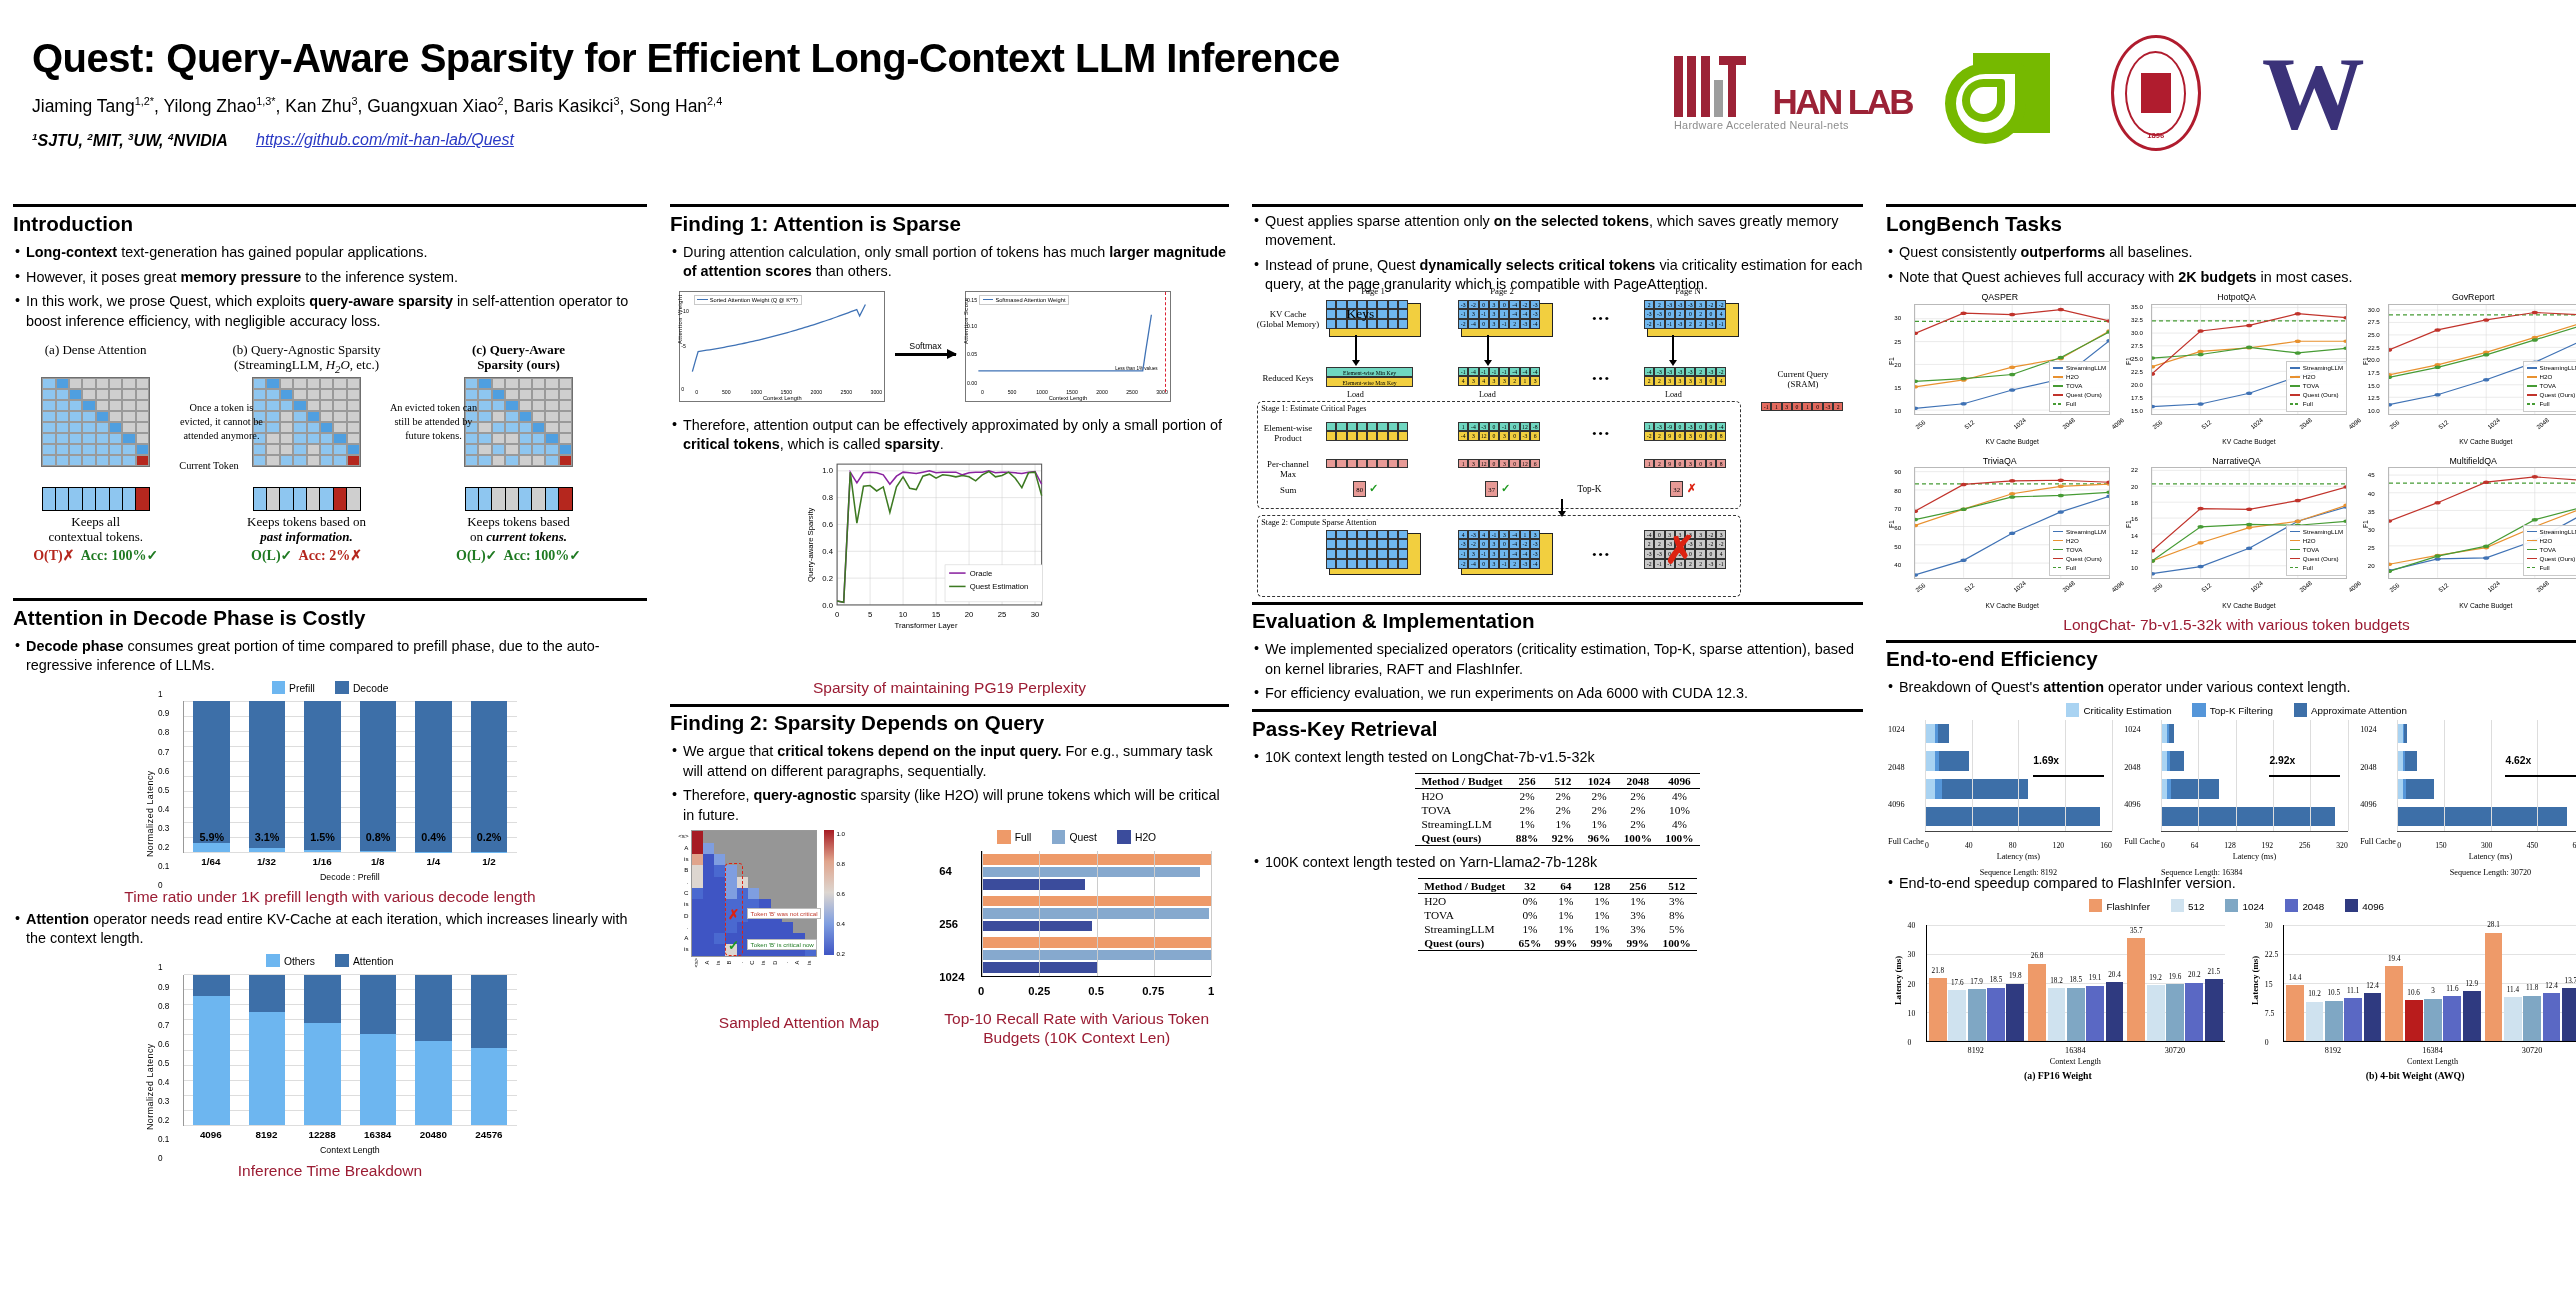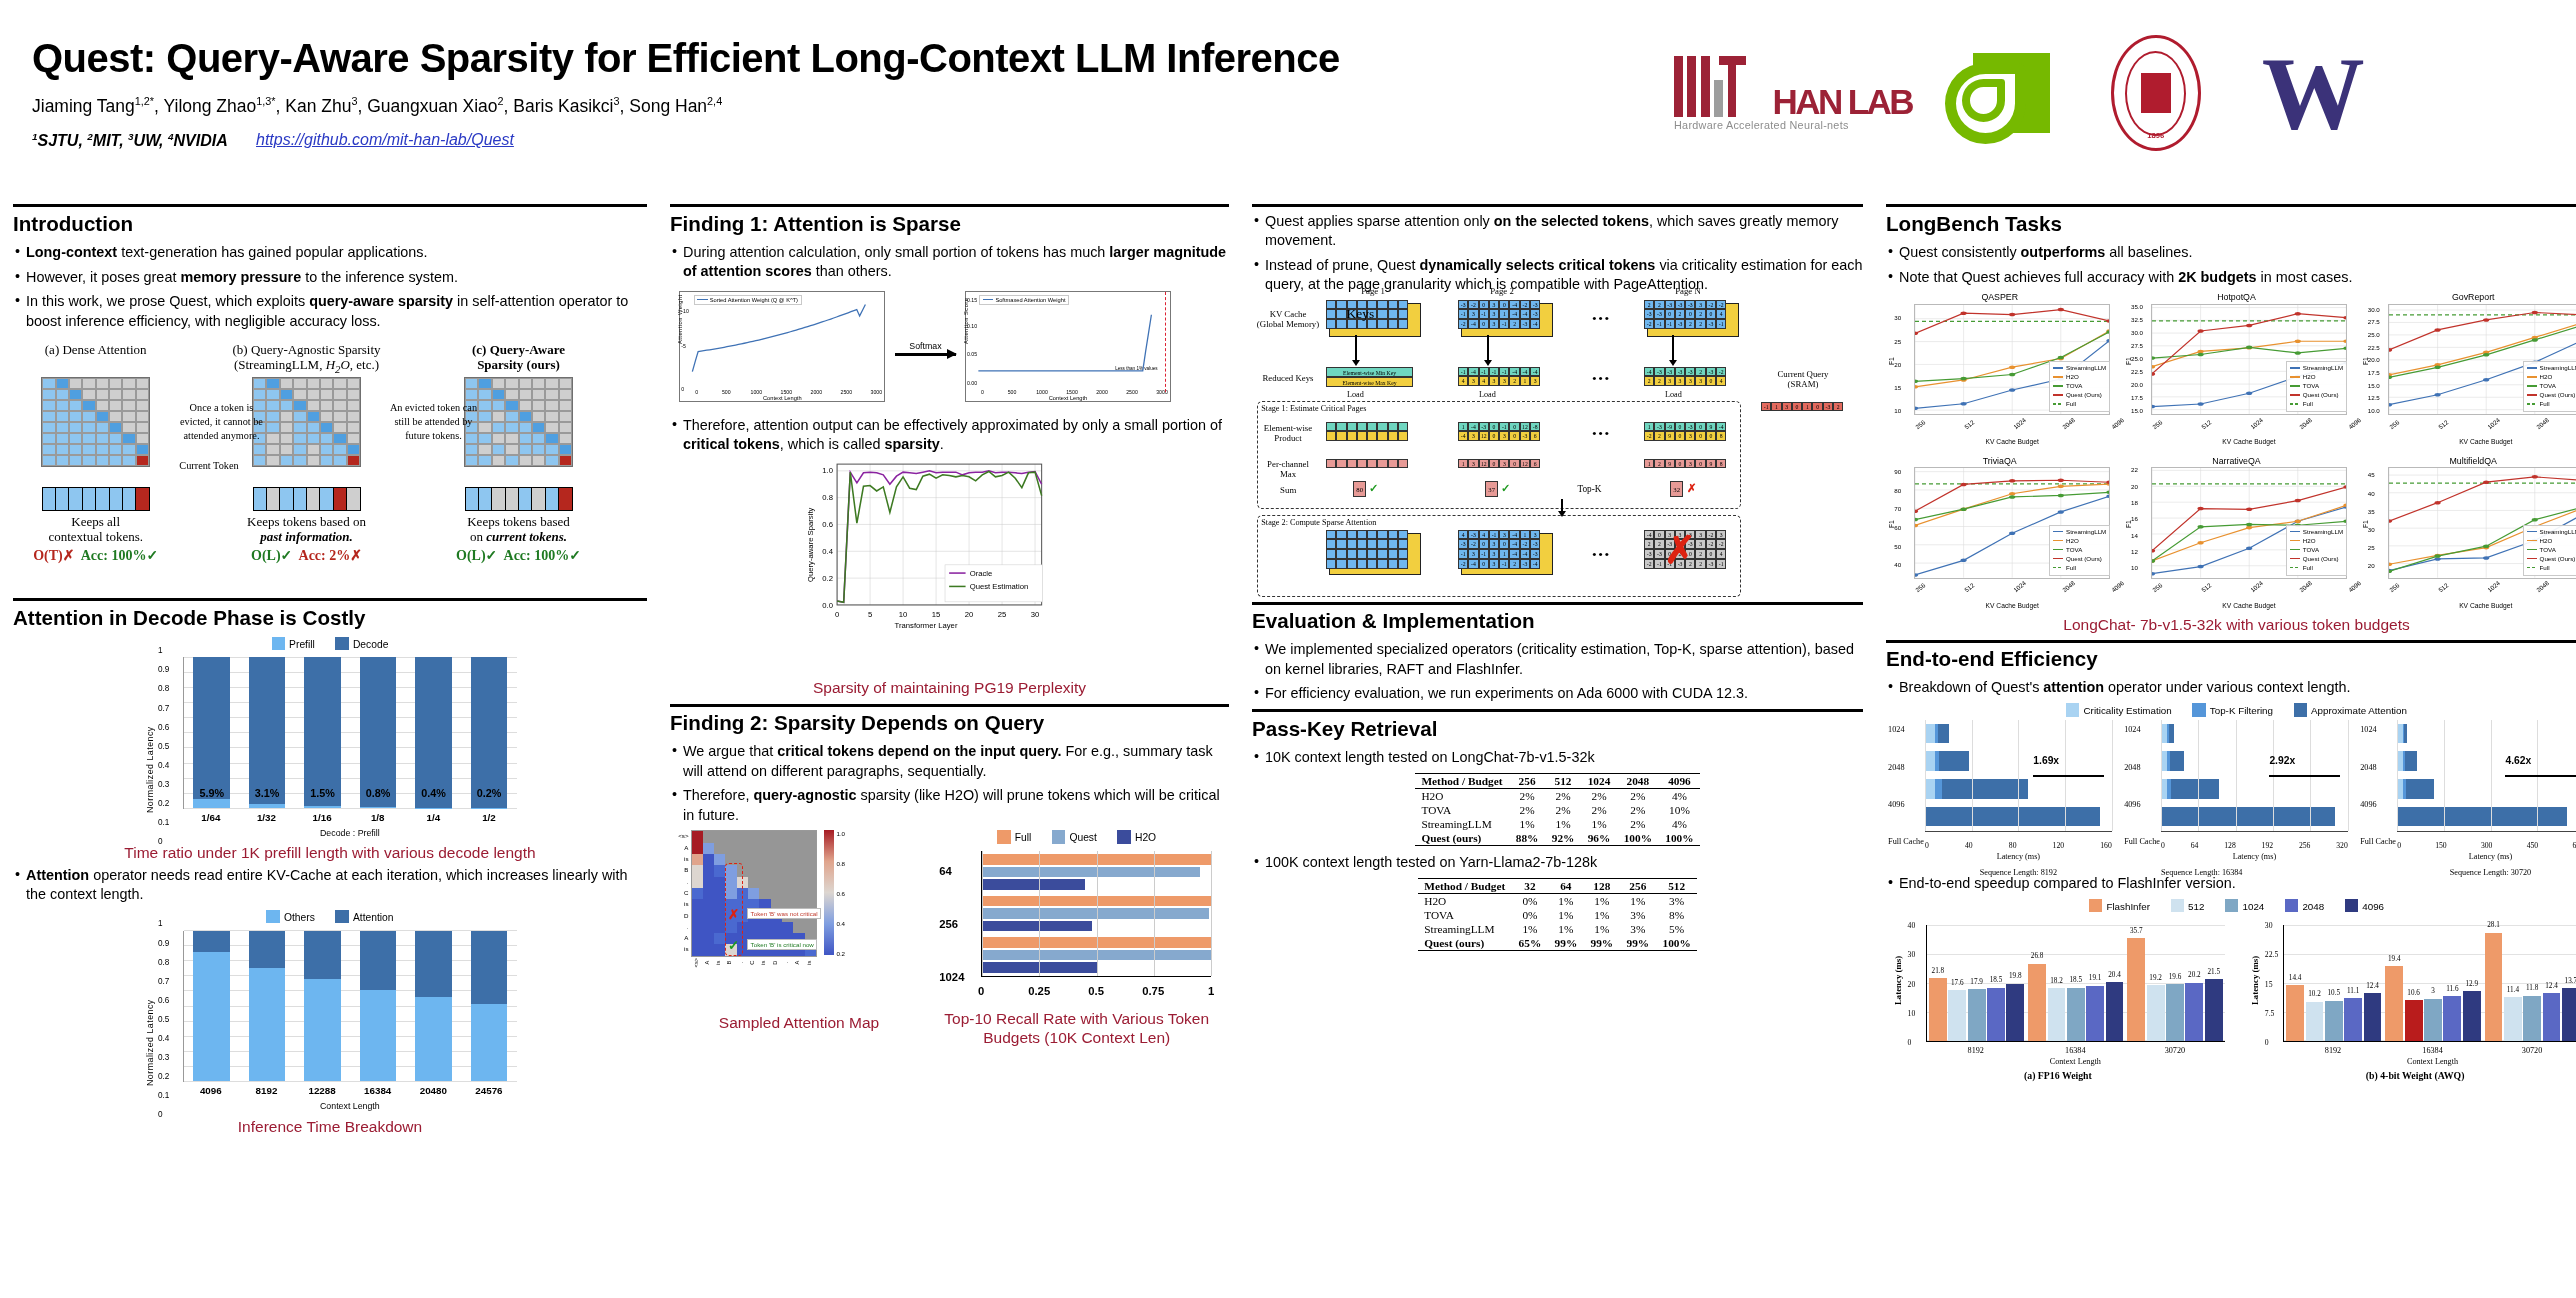--- a/index.html
+++ b/index.html
@@ -481,20 +481,23 @@
       <div class="sub">Keeps tokens based<br>on <i><b>current tokens.</b></i></div>
       <div class="cx"><span class="grn">O(L)</span><span class="grn">✓</span>&nbsp; <span class="grn">Acc: 100%</span><span class="grn">✓</span></div>
     </div>
     <div class="note" style="left:162px;top:59px">Once a token is evicted, it cannot be attended anymore.</div>
     <div class="note" style="left:374px;top:59px">An evicted token can still be attended by future tokens.</div>
     <div class="note" style="left:165px;top:117px;width:62px">Current Token</div>
   </div>
 
   <div class="sec-rule" style="margin-top:9.3px"></div>
   <h2 class="sec">Attention in Decode Phase is Costly</h2>
+  <ul class="bul">
+      <li><b>Decode phase</b> consumes great portion of time compared to prefill phase, due to the auto-regressive inference of LLMs.</li>
+    </ul>
 
   <div>
     <div class="legend-row">
         <span><i class="lgsw" style="background:#6db6f0"></i>Prefill</span>
         <span><i class="lgsw" style="background:#3d6fa8"></i>Decode</span>
       </div>
     <div class="sbc">
     <div class="ylab" style="left:11.3px;top:85%">Normalized Latency</div>
     <div class="tick" style="left:24px;bottom:0%;transform:translateY(50%)">0</div>
         <div class="tick" style="left:24px;bottom:10%;transform:translateY(50%)">0.1</div>

